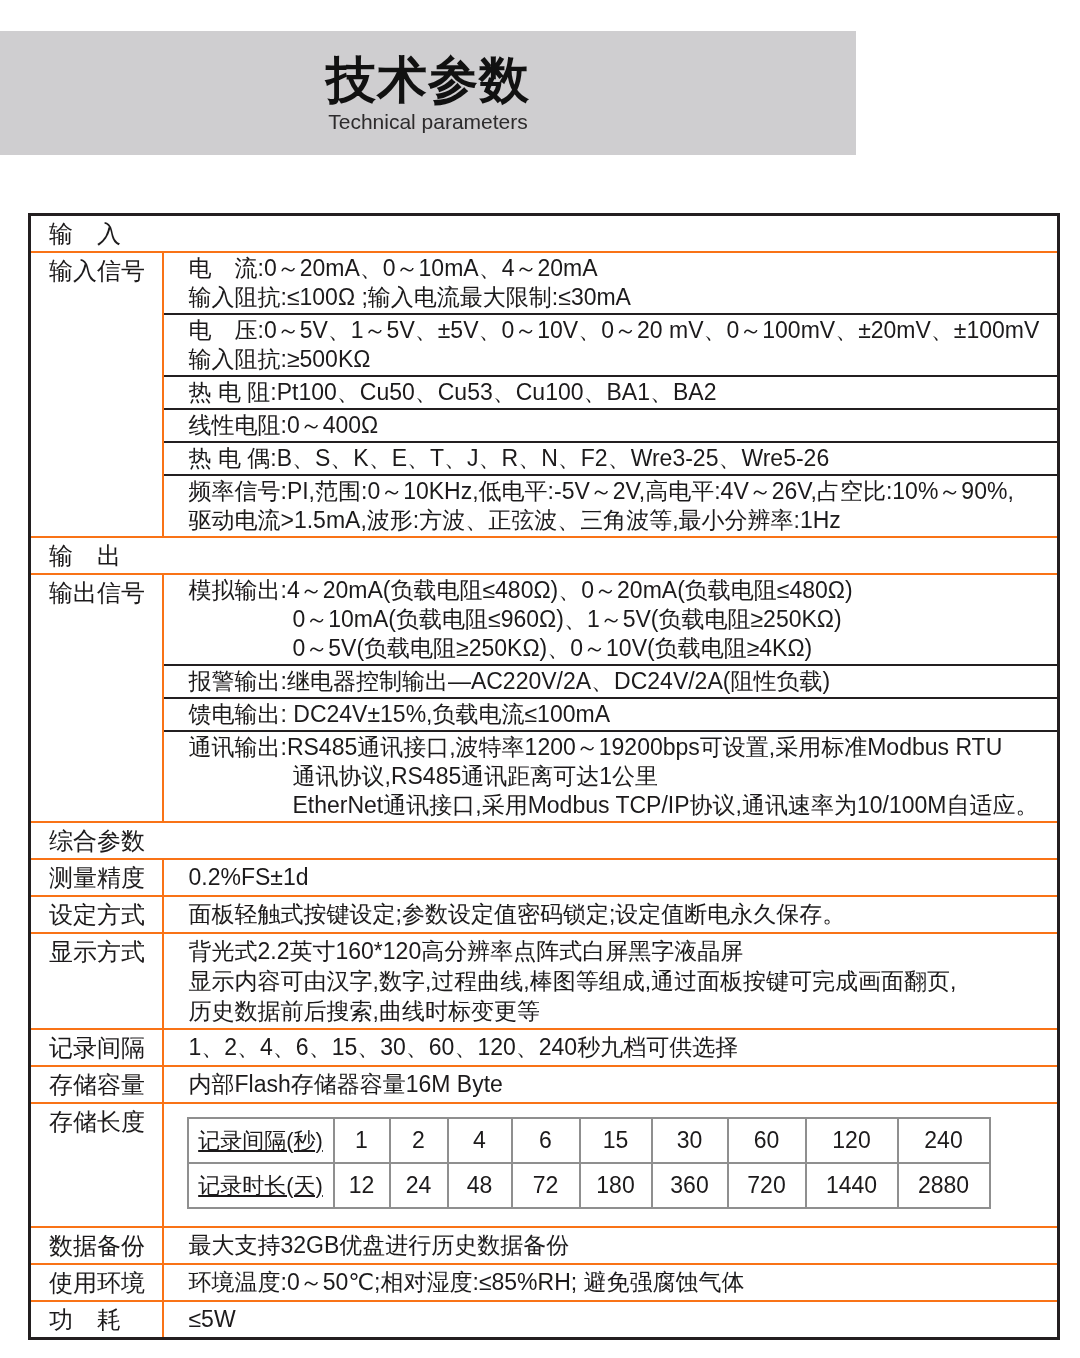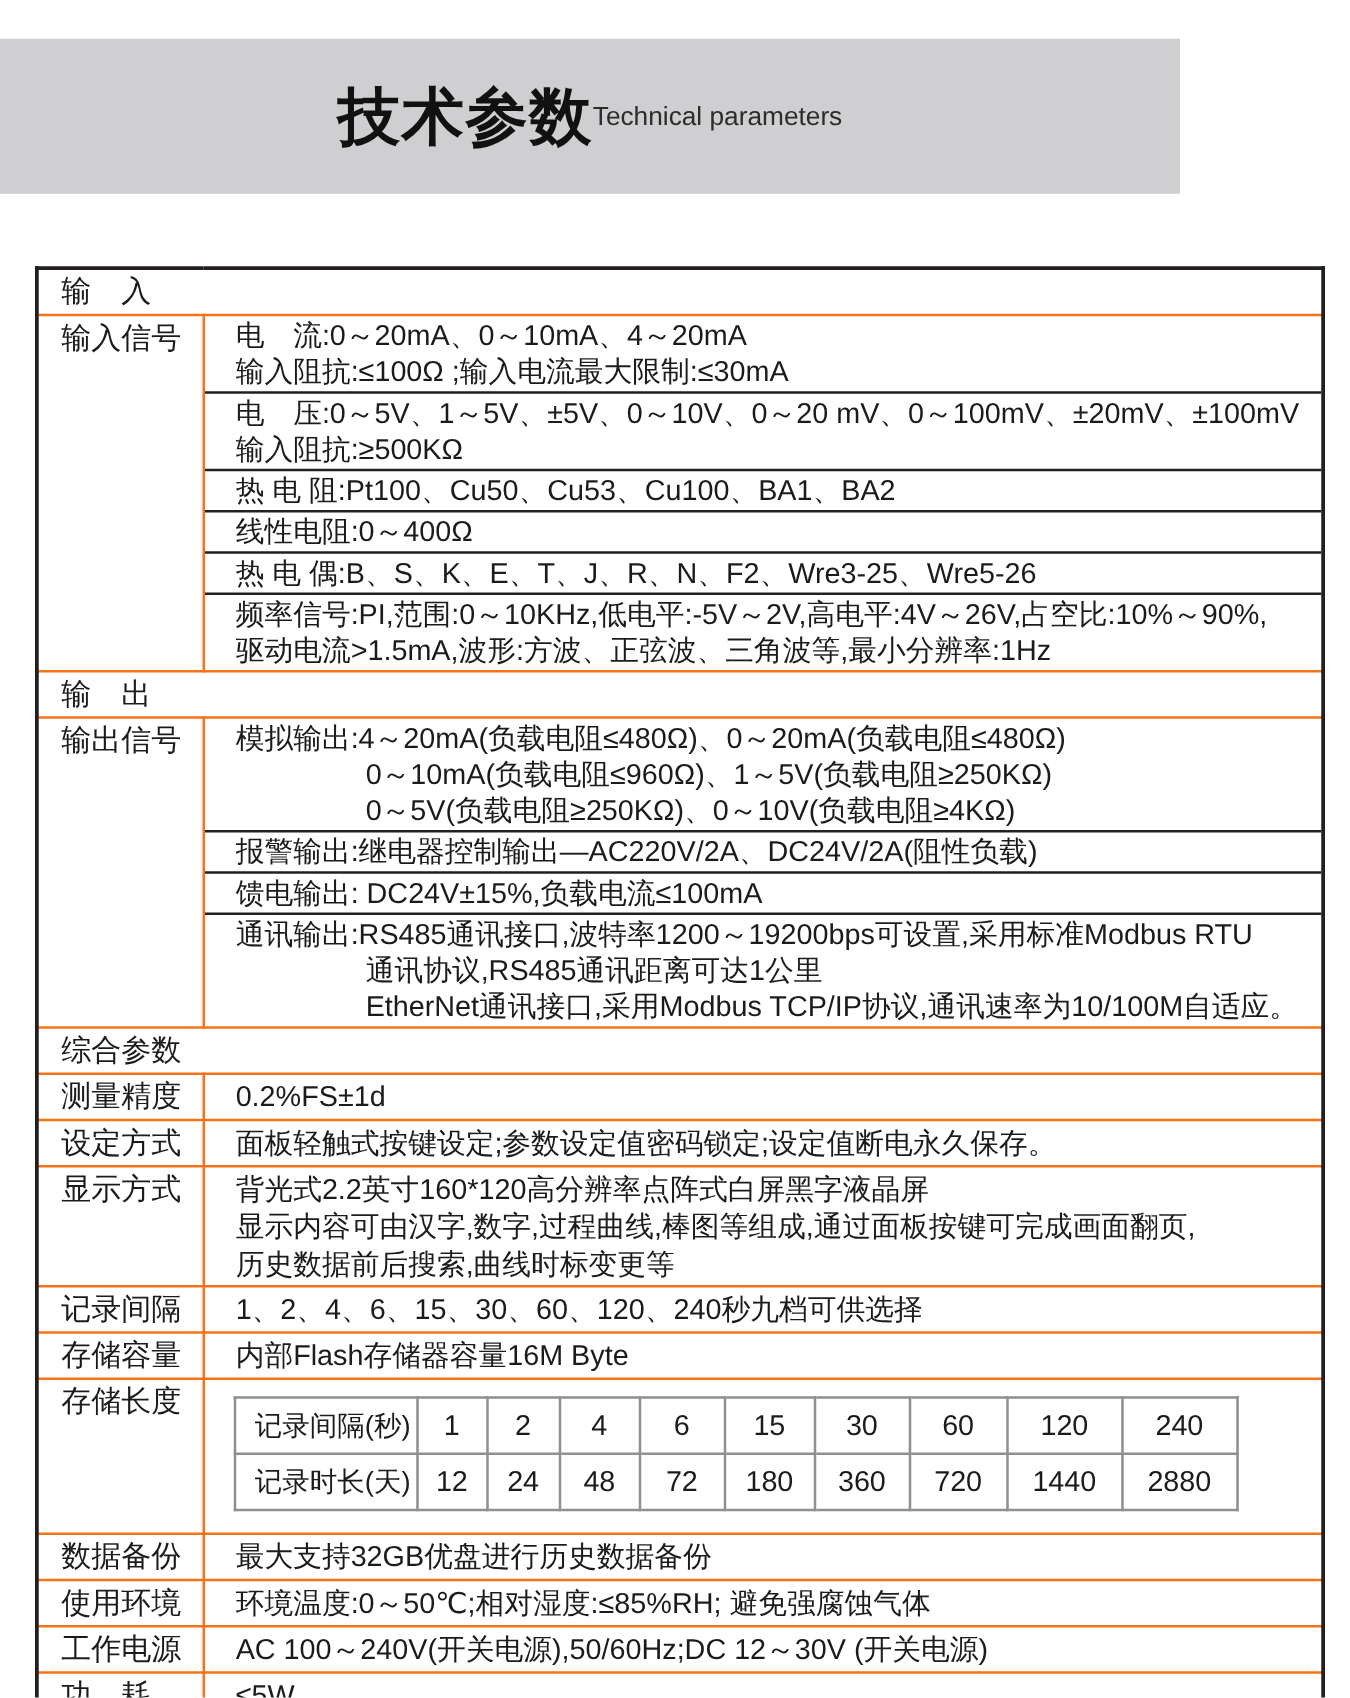--- a/index.html
+++ b/index.html
@@ -6,23 +6,23 @@
   html,body { background:#ffffff; }
   body {
     width:1080px; height:1358px; overflow:hidden;
     font-family:"Liberation Sans","DejaVu Sans",sans-serif;
     color:#1c1a1b;
   }
   .sheet { width:1080px; height:1358px; background:#fff; }
 
   
   .band {
-    margin-top:31px; height:124px; width:944px;
+    margin-top:31px; height:124px; width:856px;
     background:#cfced0;
-    display:flex; flex-direction:row; align-items:center; justify-content:center;
+    display:flex; flex-direction:column; align-items:center; justify-content:center;
   }
   .title { font-size:50px; font-weight:700; letter-spacing:1px; color:#111; line-height:1.1; }
   .subtitle { font-size:21px; font-weight:400; color:#2d2b2c; margin-top:2px; }
 
   
   table.spec {
     margin:58px 0 0 28px;
     width:1032px;
     border-collapse:collapse;
     table-layout:fixed;
@@ -54,21 +54,21 @@
   table.inner {
     border-collapse:collapse; table-layout:fixed;
     margin:13px 0 17px 23px;
     font-size:23px;
   }
   table.inner td {
     border:2px solid #8f8f8f;
     height:45px; text-align:center; vertical-align:middle;
     padding:0 4px; white-space:nowrap;
   }
-  table.inner td.ilab { font-size:22px; text-align:right; }
+  table.inner td.ilab { font-size:22px; text-align:center;text-decoration:underline; }
 </style>
 </head>
 <body>
 
 <div class="sheet">
 
   <div class="band">
     <div class="title">技术参数</div>
     <div class="subtitle">Technical parameters</div>
   </div>
@@ -223,26 +223,20 @@
         <div class="ln">最大支持32GB优盘进行历史数据备份</div>
       </td>
     </tr>
     <tr>
       <td class="lab">使用环境</td>
       <td class="vcell">
         <div class="ln">环境温度:0～50℃;相对湿度:≤85%RH; 避免强腐蚀气体</div>
       </td>
     </tr>
     <tr>
-      <td class="lab">工作电源</td>
-      <td class="vcell">
-        <div class="ln">AC 100～240V(开关电源),50/60Hz;DC 12～30V (开关电源)</div>
-      </td>
-    </tr>
-    <tr>
       <td class="lab">功　耗</td>
       <td class="vcell">
         <div class="ln">≤5W</div>
       </td>
     </tr>
 
   </tbody>
     </table>
 
 </div>

